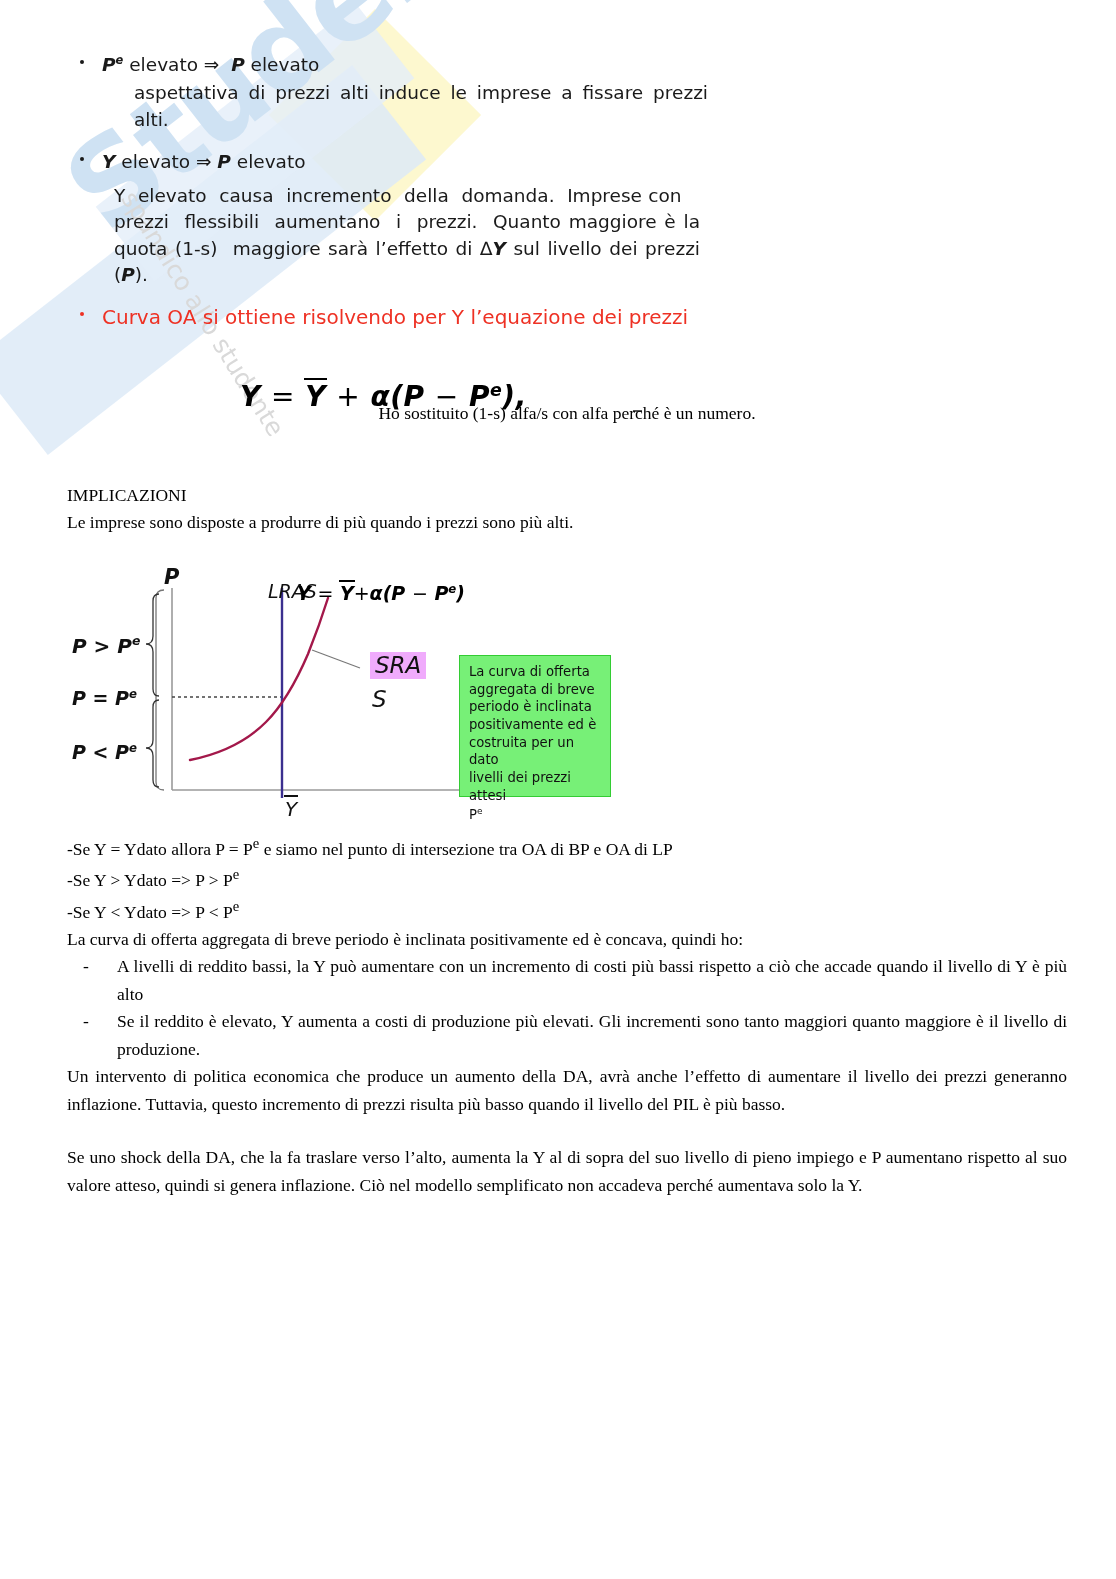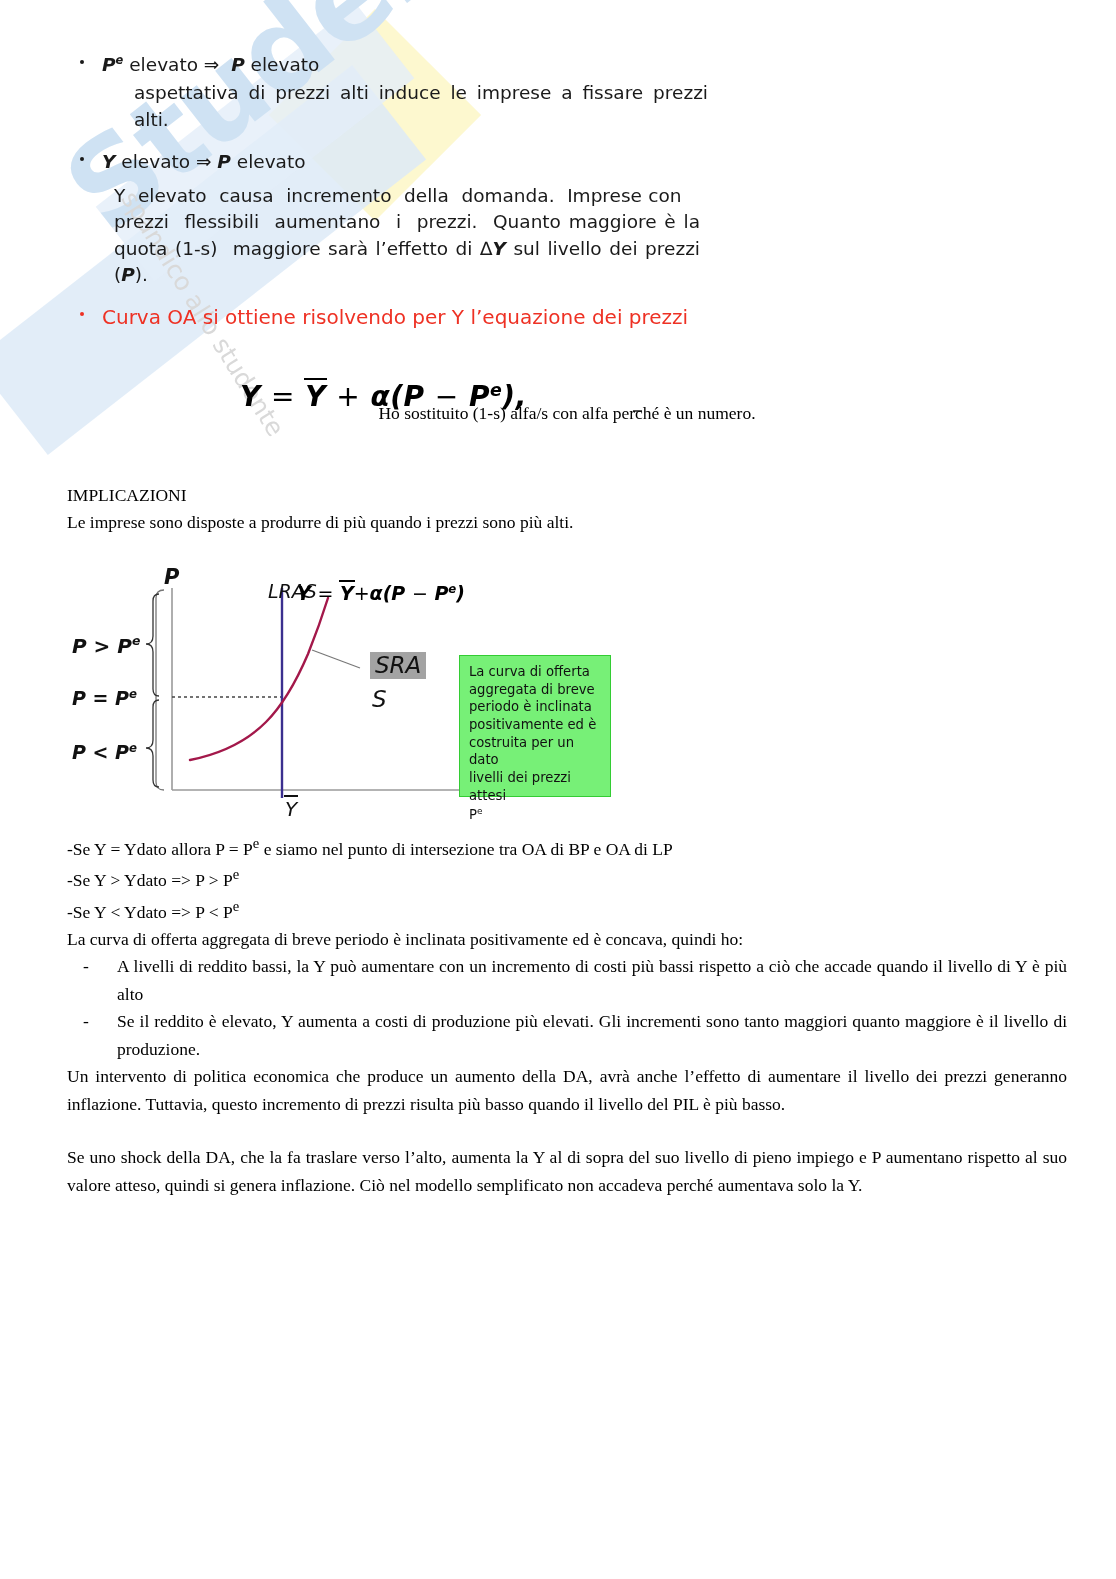--- a/index.html
+++ b/index.html
@@ -201,21 +201,21 @@
     left: 237px; top: 24px;
     font-family: "DejaVu Sans", sans-serif;
     font-size: 19px;
     font-weight: bold;
     font-style: italic;
     white-space: nowrap;
   }
   .sra-tag {
     position: absolute;
     left: 310px; top: 94px;
-    background: #a3a3a3;
+    background: #f0abfc;
     font-family: "DejaVu Sans", sans-serif;
     font-size: 23px;
     font-style: italic;
     color: #111;
     padding: 1px 5px 2px 5px;
     line-height: 1.06;
   }
   .sra-s {
     position: absolute;
     left: 312px; top: 128px;

